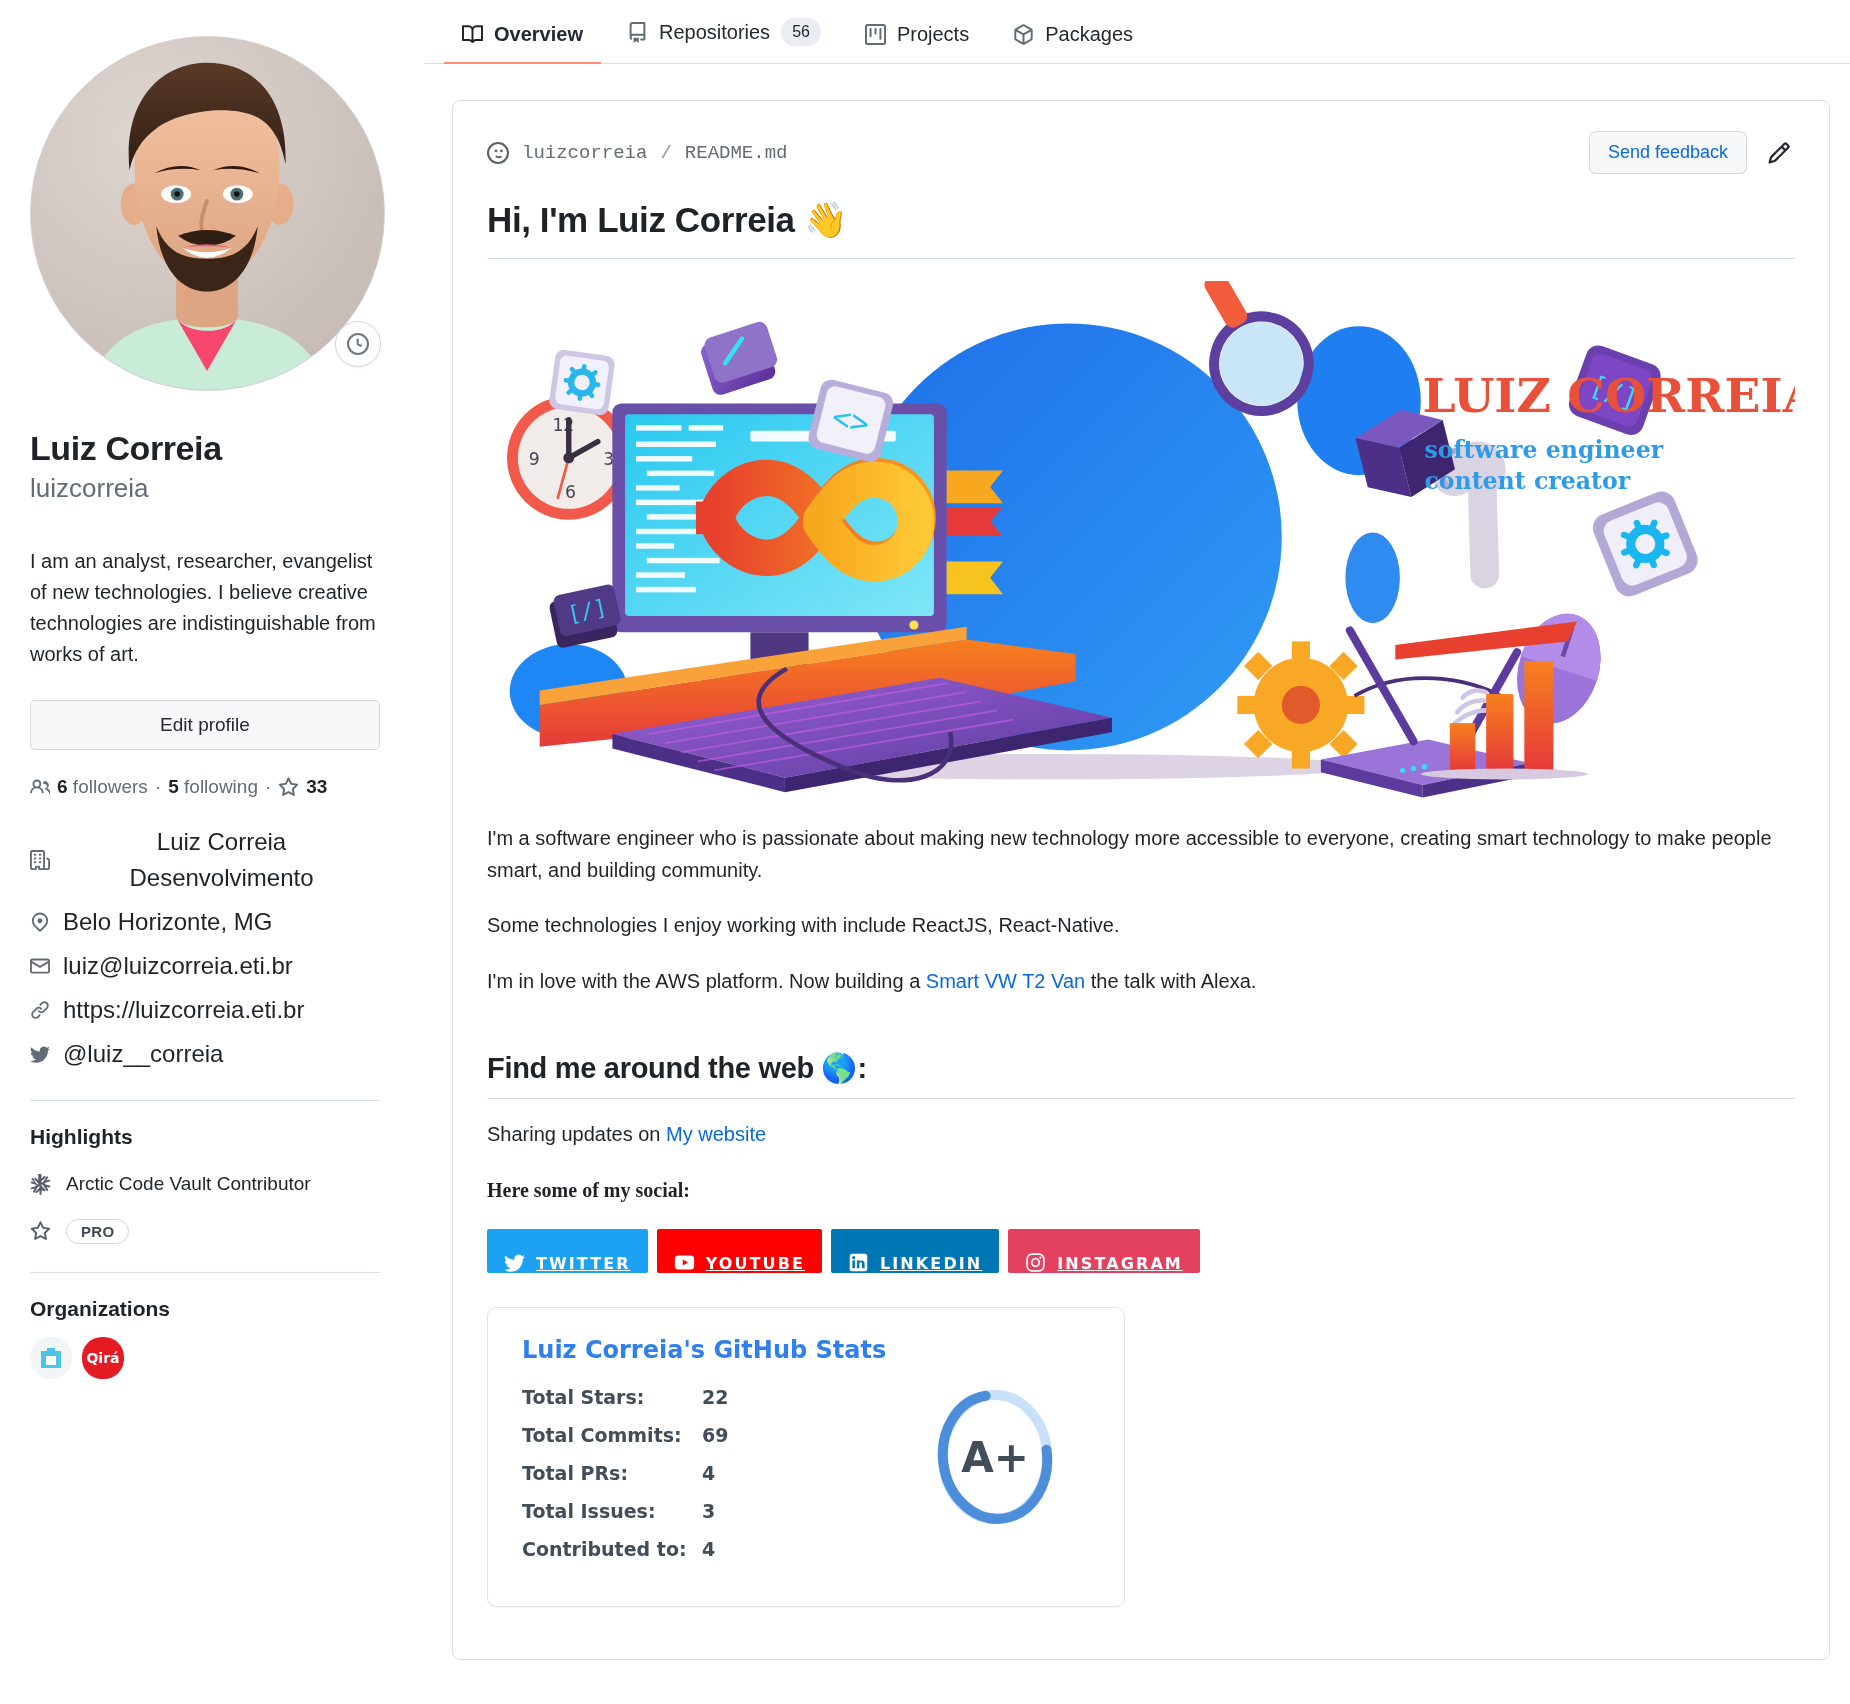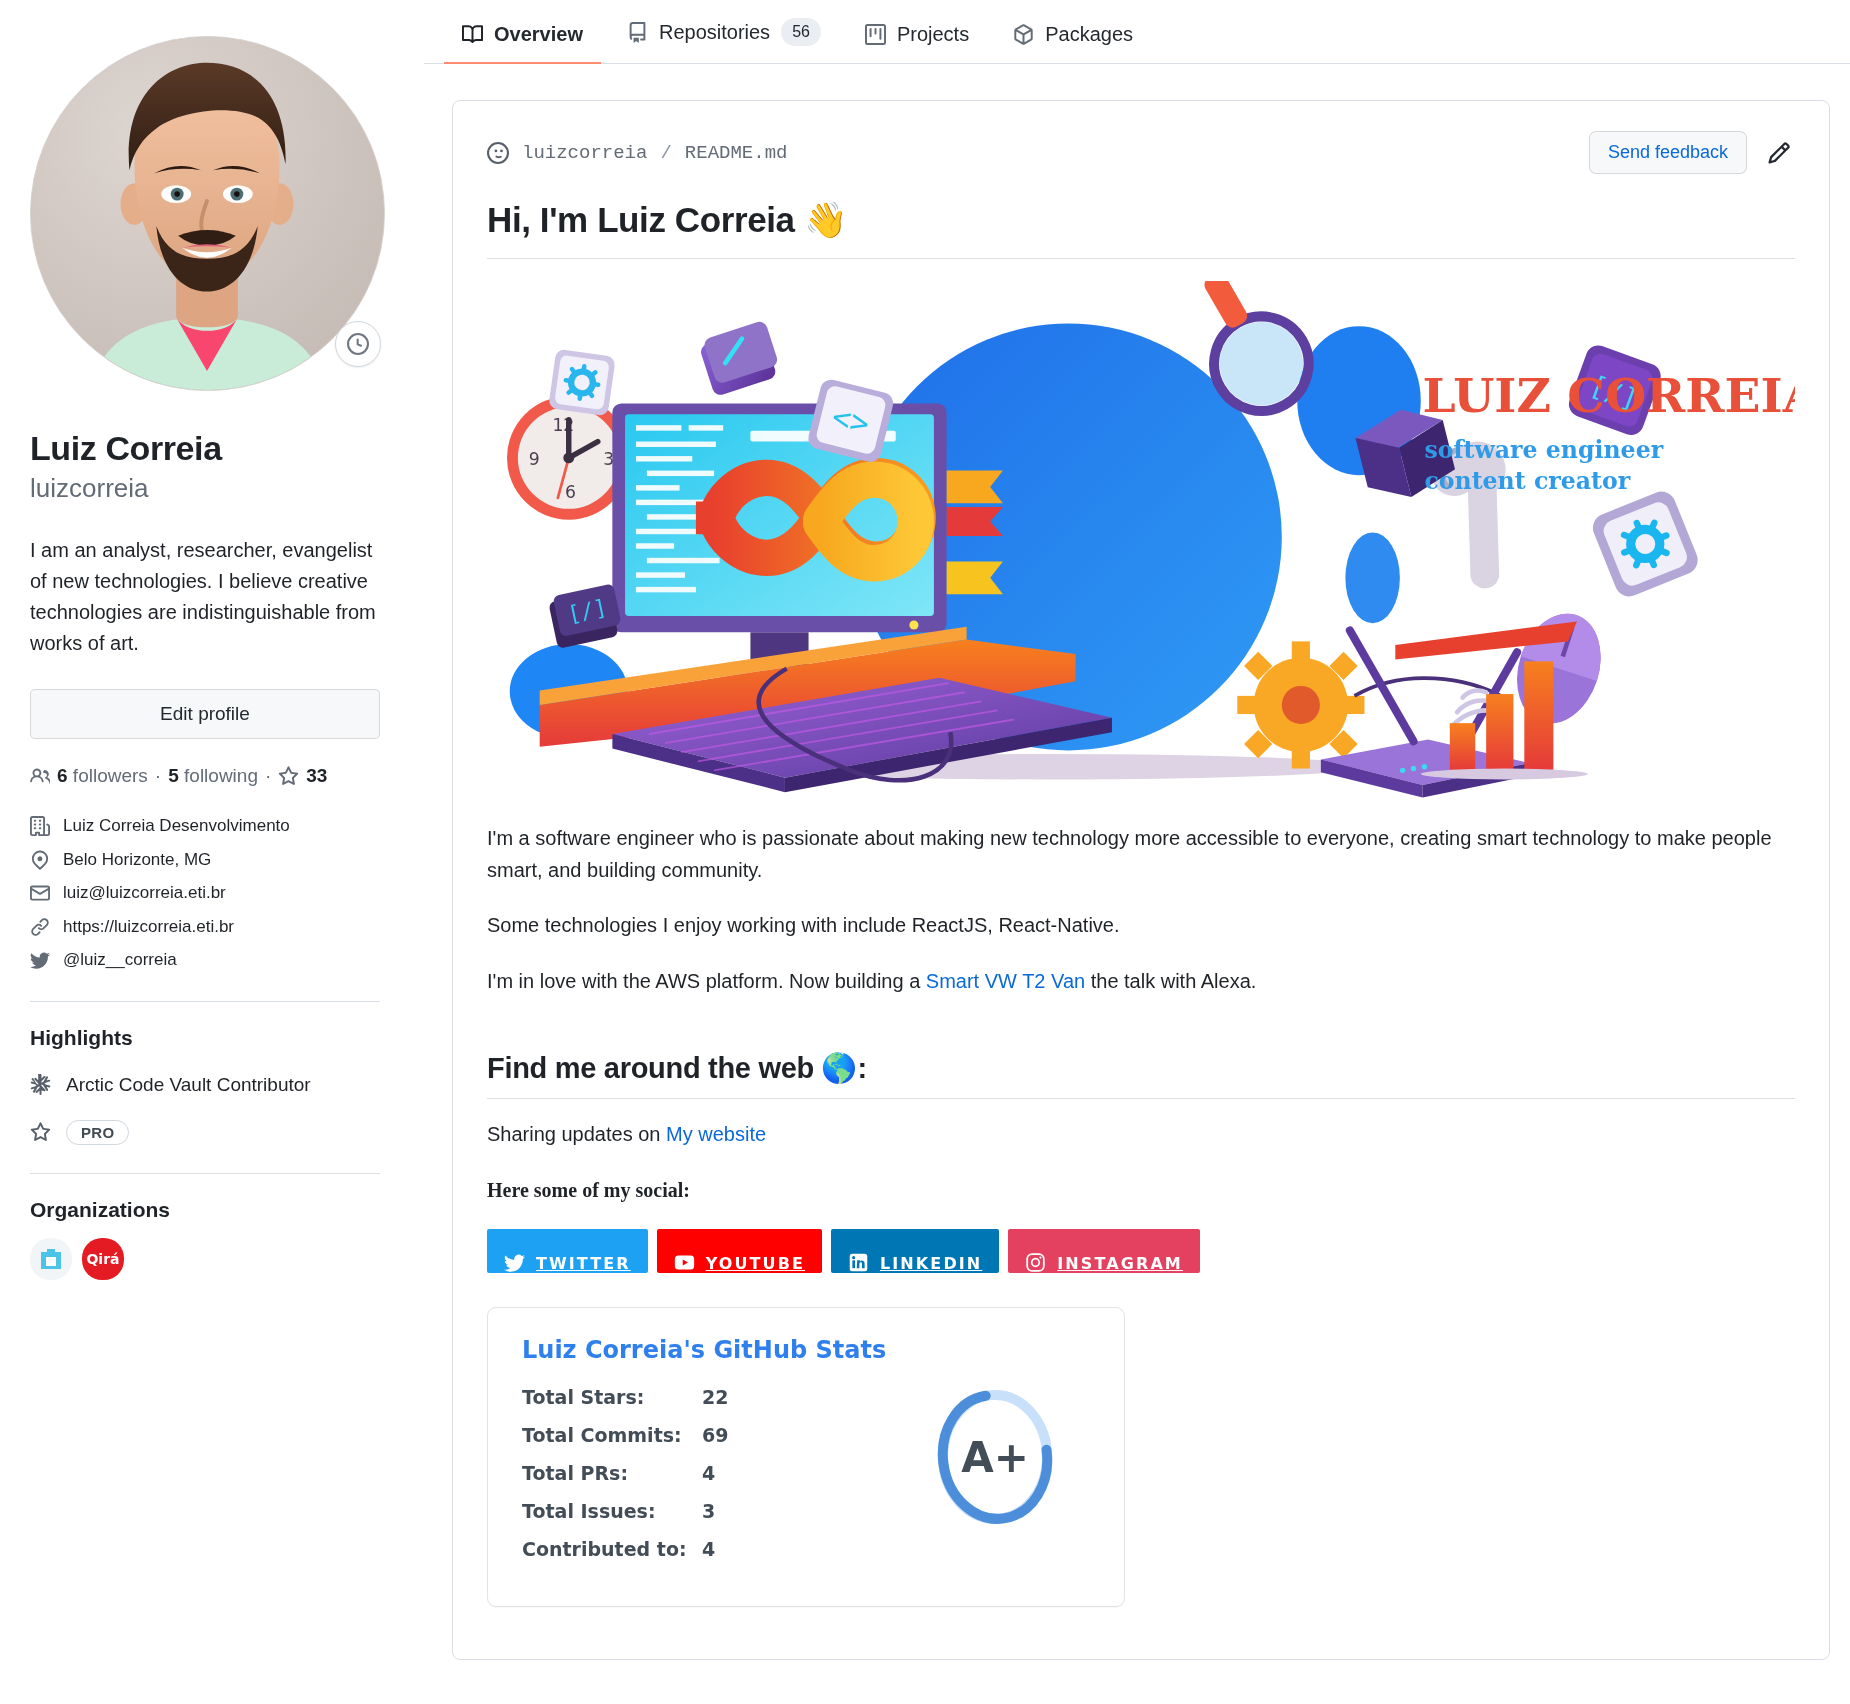--- a/index.html
+++ b/index.html
@@ -25,42 +25,42 @@
     position: absolute; right: 4px; bottom: 24px;
     width: 46px; height: 46px; border-radius: 50%;
     background: #ffffff; border: 1px solid #d0d7de;
     display: flex; align-items: center; justify-content: center;
     box-shadow: 0 1px 2px rgba(27,31,36,.08);
   }
   .status-badge svg { width: 22px; height: 22px; }
 
   .prof-name { font-size: 34px; line-height: 1.25; font-weight: 700; letter-spacing: -.4px; color:#1f2328; }
   .prof-login { font-size: 26px; line-height: 1.3; font-weight: 300; color: #636c76; margin-top: 2px; }
-  .prof-bio { font-size: 20px; line-height: 1.55; color: #1f2328; margin-top: 30px; }
+  .prof-bio { font-size: 20px; line-height: 1.55; color: #1f2328; margin-top: 41px; }
 
   .edit-btn {
     display: block; width: 100%; margin-top: 30px;
     padding: 13px 0; text-align: center;
     font-size: 19px; color: #24292f; font-family: inherit;
     background: #f6f8fa; border: 1px solid rgba(31,35,40,.15);
     border-radius: 5px; cursor: pointer;
   }
 
   .follow-row {
     display: flex; align-items: center; gap: 7px;
     margin-top: 26px; font-size: 19px; color: #636c76;
     flex-wrap: wrap;
   }
   .follow-row b { color: #1f2328; font-weight: 600; }
   .follow-row .sep { color: #636c76; }
   .ico { display: inline-flex; align-items: center; justify-content: center; flex: 0 0 auto; }
   .ico svg { display: block; fill: #636c76; }
 
   .meta-list { margin-top: 26px; display: flex; flex-direction: column; gap: 8px; }
-  .meta-item { display: flex; align-items: center; gap: 13px; font-size: 17px; color: #1f2328; line-height: 1.5; }
+  .meta-item { display: flex; align-items: center; gap: 13px; font-size: 24px; color: #1f2328; line-height: 1.5; text-align: center; }
 
   .divider { height: 1px; background: #d8dee4; margin: 28px 0 0 0; }
 
   .sec-title { font-size: 21px; font-weight: 600; color: #1f2328; margin-top: 24px; }
   .hl-item { display: flex; align-items: center; gap: 15px; font-size: 19px; color: #1f2328; margin-top: 24px; }
   .pro-pill {
     display: inline-block; border: 1px solid #d0d7de; border-radius: 20px;
     padding: 3px 14px; font-size: 15px; font-weight: 700; color: #424a53; letter-spacing: .3px;
   }
   .org-row { display: flex; gap: 10px; margin-top: 16px; }

